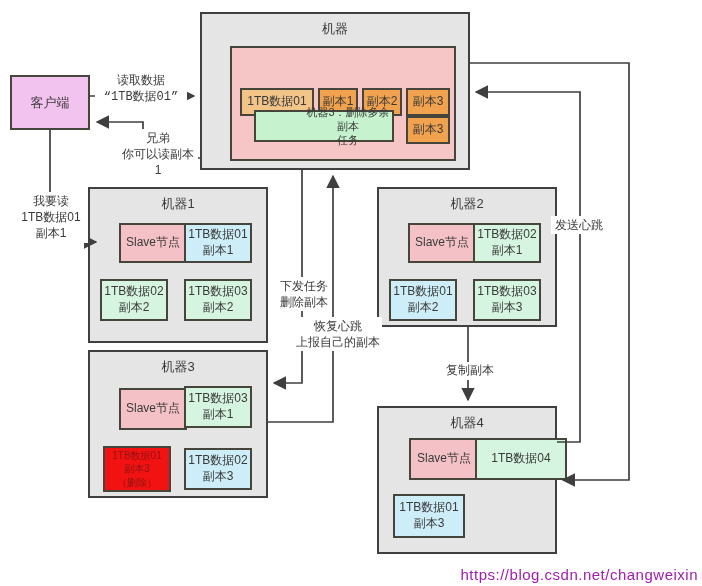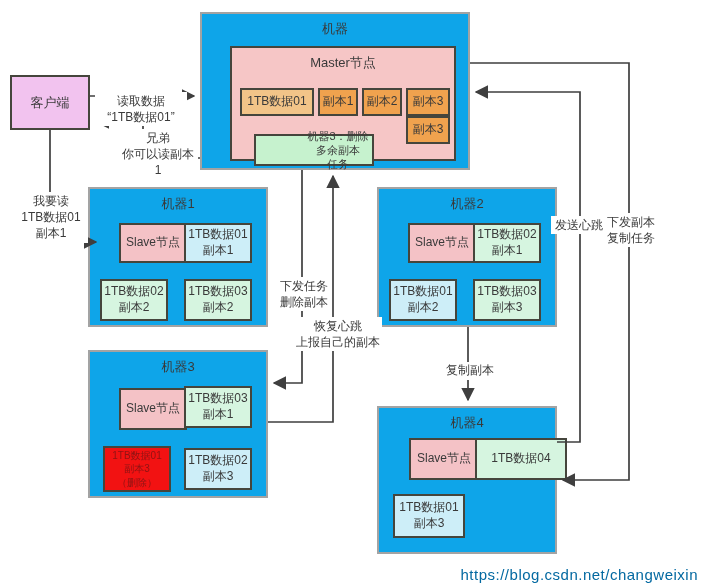--- a/index.html
+++ b/index.html
@@ -1,21 +1,21 @@
 <!DOCTYPE html>
 <html><head>
 <meta charset="utf-8">
 <style>
   html,body{margin:0;padding:0;background:#fff;}
   .canvas{
     position:relative;width:702px;height:586px;background:#ffffff;
     font-family:"Liberation Sans","DejaVu Sans",sans-serif;color:#3a3a3a;overflow:hidden;
   }
   *{box-sizing:border-box;}
-  .machine{position:absolute;background:#0ea5e9;border:2px solid #a3a3a3;z-index:1;}
+  .machine{position:absolute;background:#e5e5e5;border:2px solid #404040;z-index:1;}
   .machine-title{text-align:center;margin-top:6px;font-size:13px;}
   .block{
     position:absolute;border:2px solid #45453c;display:flex;flex-direction:column;
     align-items:center;justify-content:center;font-size:12px;line-height:1.3;text-align:center;
   }
   .pink{background:#f4c2c6;margin-left:16px;}
   .cyan{background:#cdeef8;}
   .green{background:#d6f5e0;}
   .orange{background:#f0a24e;}
   .lorange{background:#f2c488;}
@@ -27,60 +27,59 @@
     font-size:13px;z-index:1;
   }
   .master-node{position:absolute;left:28px;top:32px;width:226px;height:115px;background:#f6c6c6;border:2px solid #45453c;}
   .mn-title{text-align:center;margin-top:6px;font-size:13px;}
   svg.connectors{position:absolute;left:0;top:0;z-index:2;}
   .alabel{
     position:absolute;z-index:3;background:#ffffff;text-align:center;
     font-size:12px;line-height:1.35;padding:1px 2px;
   }
   .watermark{
-    position:absolute;right:4px;bottom:3px;z-index:4;font-size:15px;color:#0369a1;
+    position:absolute;right:4px;bottom:3px;z-index:4;font-size:15px;color:#a21caf;
     letter-spacing:0.5px;
   }
 </style>
 </head>
 <body>
 
 <div class="canvas">
 
   <div class="client-box">
     <span>客户端</span>
   </div>
 
   <div class="machine" style="left:200px;top:12px;width:270px;height:158px;">
     <div class="machine-title">机器</div>
     <div class="master-node">
-      <div class="mn-title">Master节点</div>
       <div class="block lorange" style="left:8px;top:40px;width:74px;height:28px;">
         <span>1TB数据01</span>
       </div>
       <div class="block orange" style="left:86px;top:40px;width:40px;height:28px;">
         <span>副本1</span>
       </div>
       <div class="block orange" style="left:130px;top:40px;width:40px;height:28px;">
         <span>副本2</span>
       </div>
       <div class="block orange" style="left:174px;top:40px;width:44px;height:28px;">
         <span>副本3</span>
       </div>
       <div class="block orange" style="left:174px;top:68px;width:44px;height:28px;">
         <span>副本3</span>
       </div>
-      <div class="block lgreen" style="left:22px;top:86px;width:120px;height:32px;font-size:11px;padding-left:48px;">
+      <div class="block lgreen" style="left:22px;top:62px;width:140px;height:32px;font-size:11px;padding-left:48px;">
         <span>机器3：删除多余副本</span>
         <span>任务</span>
       </div>
     </div>
   </div>
 
-  <div class="machine" style="left:88px;top:187px;width:180px;height:140px;">
+  <div class="machine" style="left:88px;top:187px;width:180px;height:156px;">
     <div class="machine-title">机器1</div>
     <div class="block pink" style="left:13px;top:34px;width:68px;height:40px;">
       <span>Slave节点</span>
     </div>
     <div class="block cyan" style="left:94px;top:34px;width:68px;height:40px;">
       <span>1TB数据01</span>
       <span>副本1</span>
     </div>
     <div class="block green" style="left:10px;top:90px;width:68px;height:42px;">
       <span>1TB数据02</span>
@@ -156,21 +155,21 @@
       <path d="M200,158 H143 V122 H97" marker-end="url(#ah)"></path>
       <path d="M50,130 V242 H96" marker-end="url(#ah)"></path>
       <path d="M302,170 V383 H274" marker-end="url(#ah)"></path>
       <path d="M268,422 H333 V176" marker-end="url(#ah)"></path>
       <path d="M557,442 H580 V92 H476" marker-end="url(#ah)"></path>
       <path d="M470,63 H629 V480 H563" marker-end="url(#ah)"></path>
       <path d="M468,327 V400" marker-end="url(#ah)"></path>
     </g>
   </svg>
 
-  <div class="alabel" style="left:95px;top:92px;width:92px;">
+  <div class="alabel" style="left:95px;top:72px;width:92px;font-family:Liberation Mono, monospace;">
     <div>读取数据</div>
     <div>“1TB数据01”</div>
   </div>
   <div class="alabel" style="left:118px;top:129px;width:80px;">
     <div>兄弟</div>
     <div>你可以读副本1</div>
   </div>
   <div class="alabel" style="left:14px;top:192px;width:74px;">
     <div>我要读</div>
     <div>1TB数据01</div>
@@ -180,23 +179,19 @@
     <div>恢复心跳</div>
     <div>上报自己的副本</div>
   </div>
   <div class="alabel" style="left:276px;top:277px;width:56px;">
     <div>下发任务</div>
     <div>删除副本</div>
   </div>
   <div class="alabel" style="left:551px;top:216px;width:54px;text-align:right;">
     <div>发送心跳</div>
   </div>
-  <div class="alabel" style="left:604px;top:213px;width:54px;">
-    <div>下发副本</div>
-    <div>复制任务</div>
-  </div>
   <div class="alabel" style="left:443px;top:362px;width:54px;font-family:Liberation Mono, monospace;">
     <div>复制副本</div>
   </div>
 
   <div class="watermark">https://blog.csdn.net/changweixin</div>
 
 </div>
 
 </body></html>

